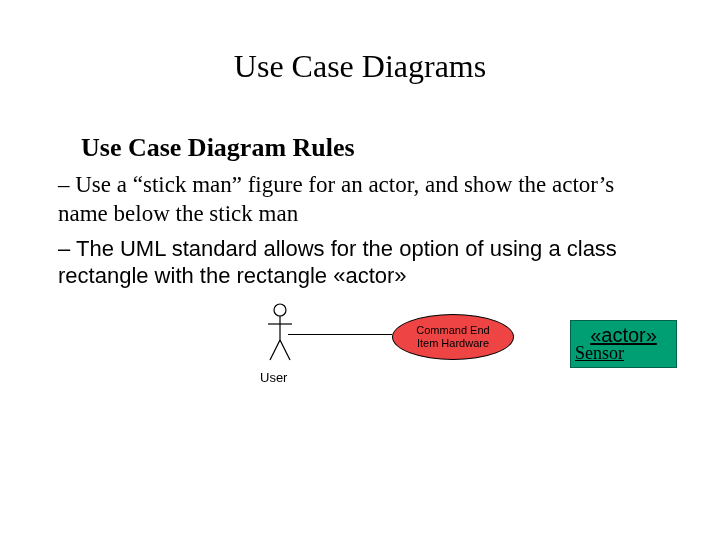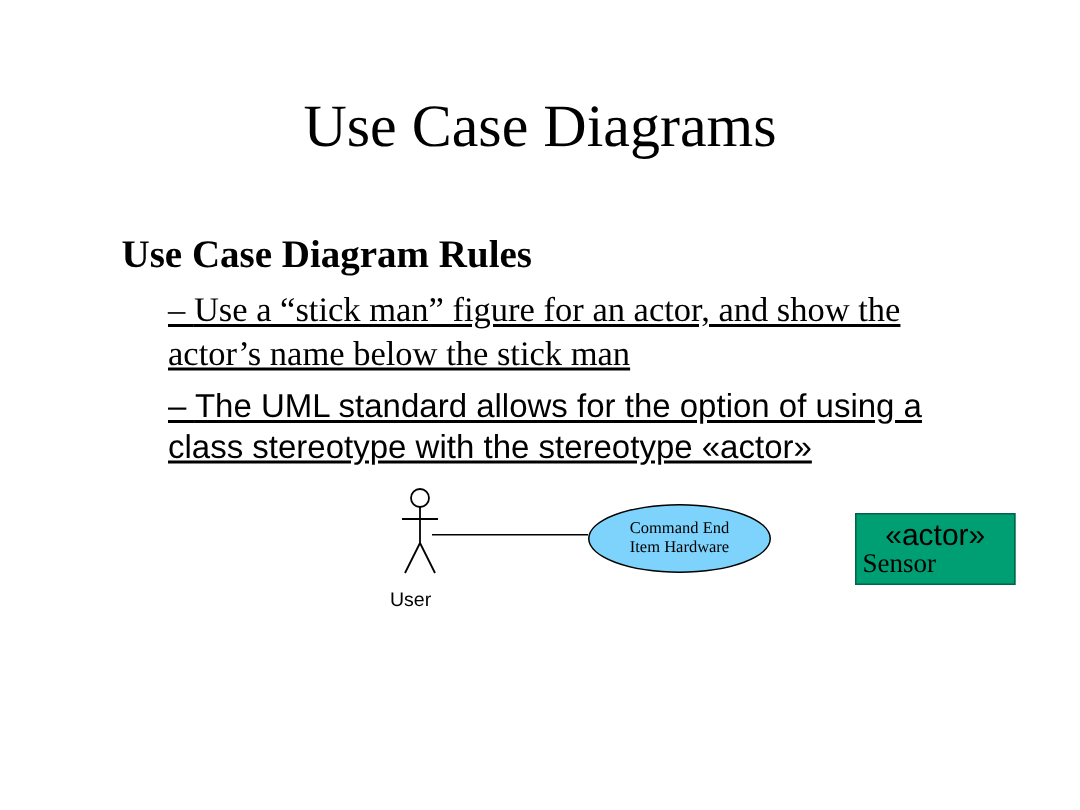--- a/index.html
+++ b/index.html
@@ -6,35 +6,34 @@
   body {
     width: 720px;
     height: 540px;
     background: #fff;
     font-family: "Times New Roman", Times, serif;
     color: #000;
     position: relative;
   }
   .title {
     text-align: center;
-    font-size: 40px;
+    font-size: 32px;
     font-weight: 400;
-    margin-top: 60px;
+    margin-top: 48px;
   }
   .subtitle {
     font-size: 26px;
     font-weight: bold;
     margin-top: 48px;
     margin-left: 81px;
   }
   .bullets {
     margin-top: 8px;
-    margin-left: 112px;
+    margin-left: 58px;
     margin-right: 70px;
-    text-decoration: underline;
   }
   .bullet {
     font-size: 23px;
     line-height: 1.25;
     margin-bottom: 6px;
     font-family: "Times New Roman", Times, serif;
   }
   .bullet .dash {
     display: inline;
   }
@@ -76,34 +75,35 @@
     left: 392px;
     top: 14px;
     width: 122px;
     height: 46px;
     border: 1px solid #000;
     border-radius: 50%;
     display: flex;
     align-items: center;
     justify-content: center;
     text-align: center;
-    font-family: Liberation Serif, serif;
+    font-family: Liberation Sans, sans-serif;
     font-size: 11px;
     line-height: 1.15;
-    background: #7dd3fc;
+    background: #ef4444;
   }
   .actor-box {
     position: absolute;
     left: 570px;
     top: 20px;
     width: 107px;
     height: 48px;
     background: #009e73;
     border: 1px solid #00634a;
     padding: 2px 4px;
+    text-decoration: underline;
   }
   .actor-stereo {
     font-family: Arial, Helvetica, sans-serif;
     font-size: 20px;
     color: #000;
     text-align: center;
     line-height: 1;
     margin-top: 2px;
   }
   .actor-name {
@@ -119,21 +119,21 @@
 
 <h1 class="title">Use Case Diagrams</h1>
 
 <h2 class="subtitle">Use Case Diagram Rules</h2>
 
 <div class="bullets">
   <div class="bullet">
     <span class="dash">– </span><span>Use a “stick man” figure for an actor, and show the actor’s name below the stick man</span>
   </div>
   <div class="bullet sans">
-    <span class="dash">– </span><span>The UML standard allows for the option of using a class stereotype with the stereotype «actor»</span>
+    <span class="dash">– </span><span>The UML standard allows for the option of using a class rectangle with the rectangle «actor»</span>
   </div>
 </div>
 
 <div class="figure-area">
 
   <div class="stickman">
     <svg width="24" height="60" viewBox="0 0 24 60">
       <circle cx="12" cy="8" r="6" fill="none" stroke="#000" stroke-width="1.2"></circle>
       <line x1="12" y1="14" x2="12" y2="38" stroke="#000" stroke-width="1.2"></line>
       <line x1="0" y1="22" x2="24" y2="22" stroke="#000" stroke-width="1.2"></line>

